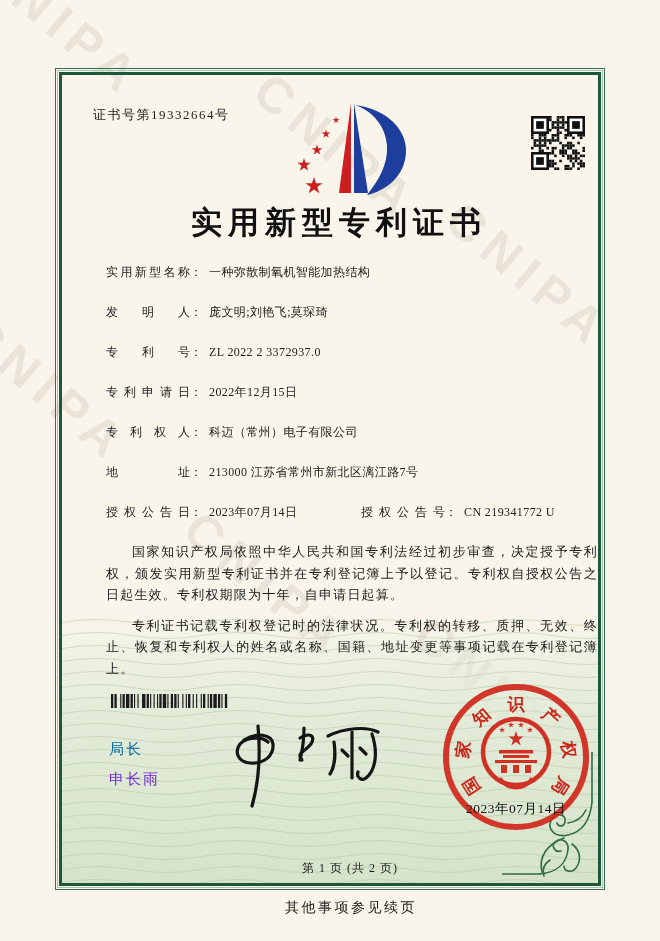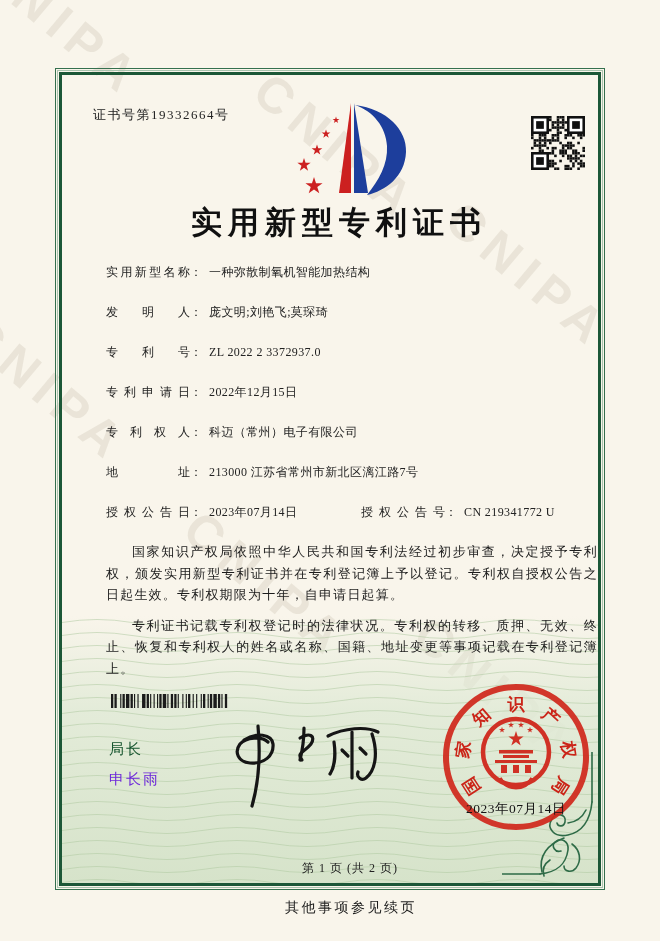--- a/index.html
+++ b/index.html
@@ -37,21 +37,21 @@
   .row{position:absolute;left:85px;width:505px;height:20px;font-size:12px;white-space:nowrap;}
   .flabel{display:inline-block;width:84px;text-align:justify;text-align-last:justify;}
   .colon{display:inline-block;margin-right:7px;}
   .fvalue{letter-spacing:.4px;}
   .grant{position:absolute;left:255px;top:0;}
   .paras{position:absolute;left:85px;top:541px;width:492px;}
   .paras p{margin:0 0 9px;font-size:13px;line-height:21.5px;text-indent:2em;
            text-align:justify;letter-spacing:1.2px;color:#1c1c1c;}
   .barcode{position:absolute;left:90px;top:694px;}
   .signer-title{position:absolute;left:88px;top:740px;font-size:15px;letter-spacing:2px;
-        font-family:"Liberation Sans","DejaVu Sans",sans-serif;color:#14532d;}
+        font-family:"Liberation Sans","DejaVu Sans",sans-serif;color:#0369a1;}
   .signer-name{position:absolute;left:88px;top:770px;font-size:15px;letter-spacing:2px;
         font-family:"Liberation Sans","DejaVu Sans",sans-serif;color:#6d28d9;}
   .signature{position:absolute;left:195px;top:708px;}
   
   .seal{position:absolute;left:420px;top:682px;width:150px;height:150px;}
   .seal svg{position:absolute;left:0;top:0;}
   .seal-ring{position:absolute;inset:0;}
   .seal-ring span{position:absolute;left:50%;top:50%;font-size:17px;font-weight:bold;
         color:#cb2418;font-family:"Liberation Serif",serif;}
   .seal-date{position:absolute;left:10px;top:118px;width:130px;text-align:center;

